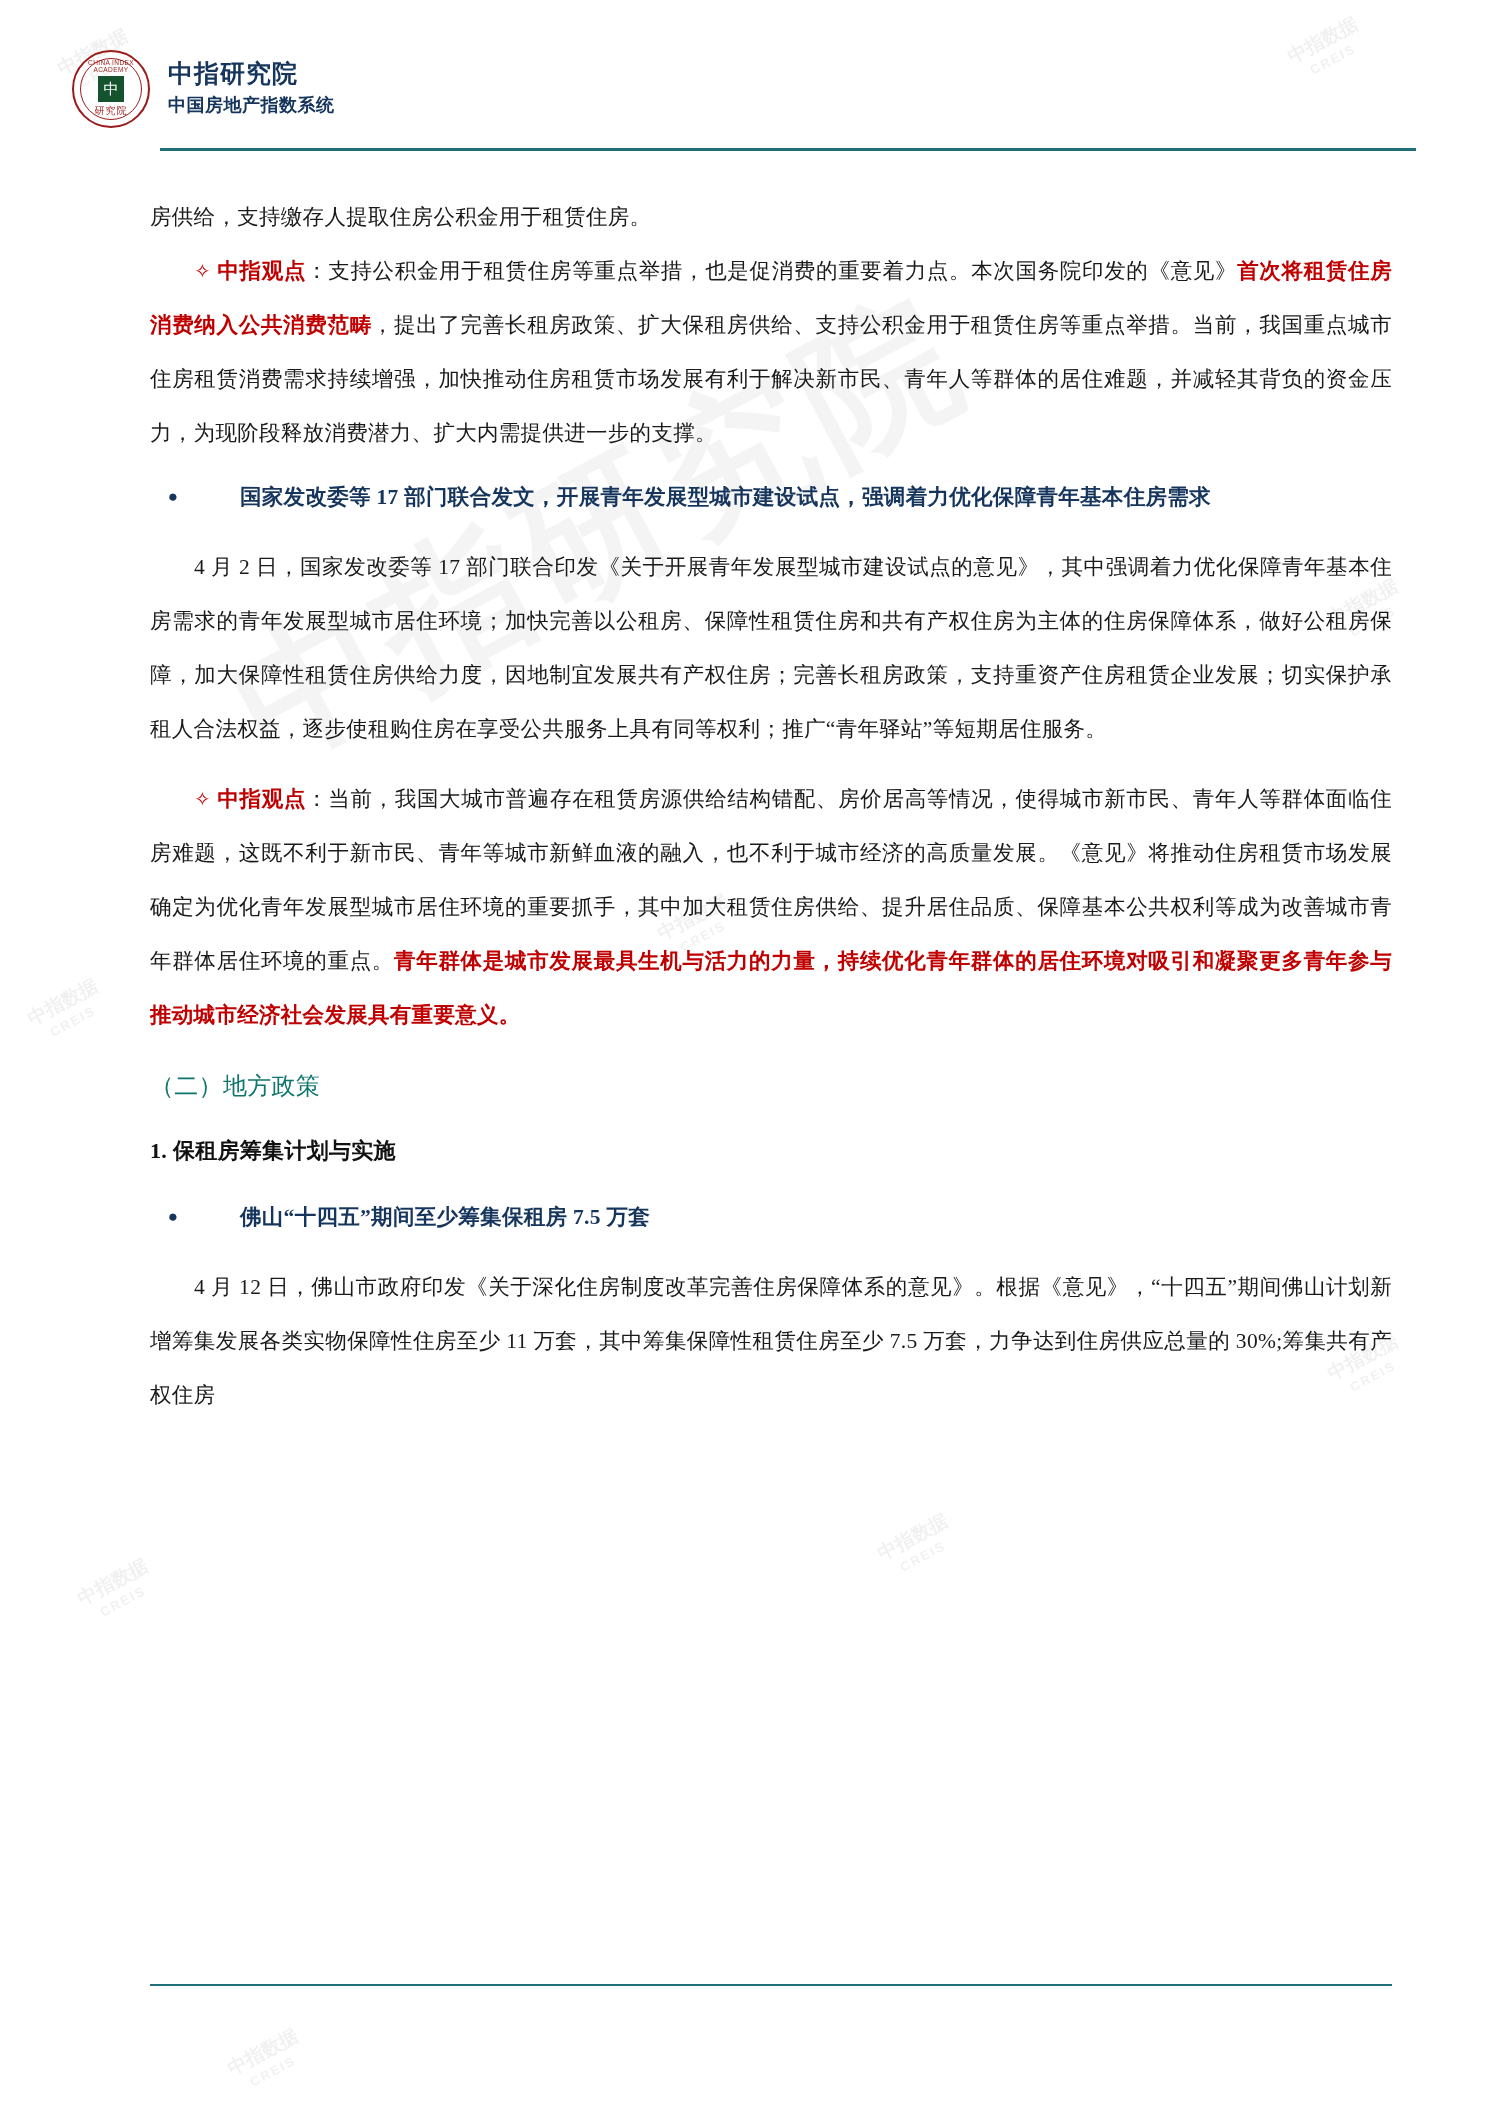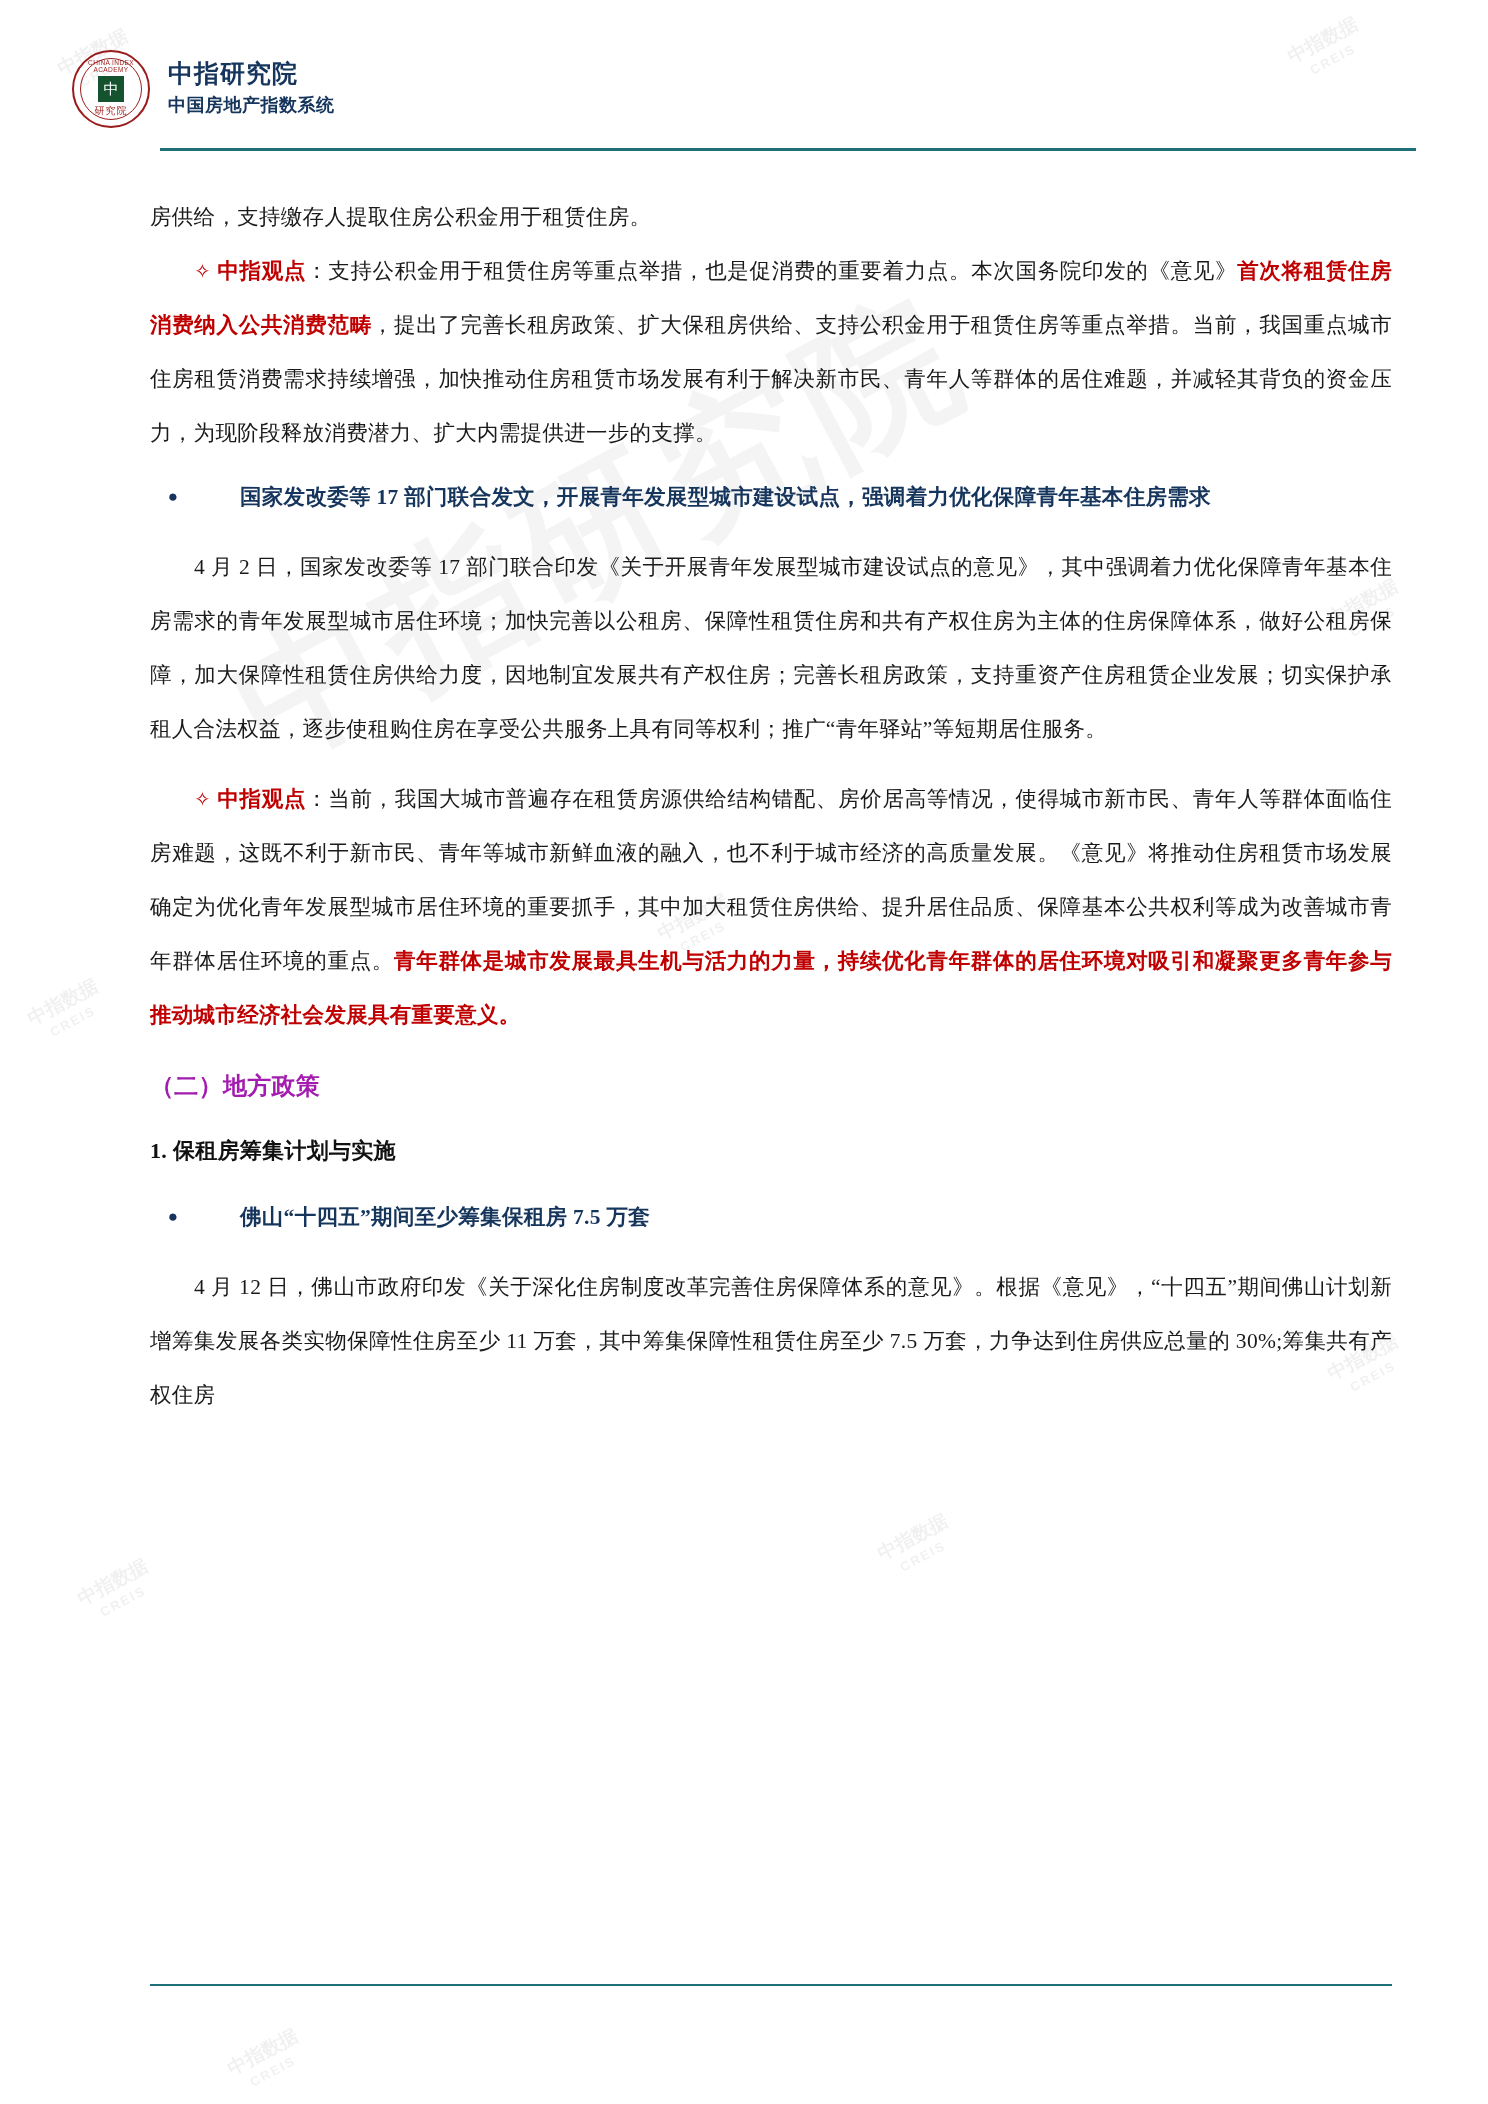--- a/index.html
+++ b/index.html
@@ -138,23 +138,23 @@
     color:#16355c;
     font-weight:bold;
     font-size:21.5px;
     line-height:54px;
     text-align:justify;
     margin-left:44px;
   }
 
   .sec-head {
     font-size:24px;
-    font-weight:bold;
+    font-weight:normal;
     line-height:60px;
-    color:#a21caf;
+    color:#0f766e;
     margin-top:14px;
   }
   .sub-head {
     font-size:22px;
     font-weight:bold;
     line-height:58px;
     color:#111;
     margin-top:6px;
   }
   .gap-sm { height:16px; }

